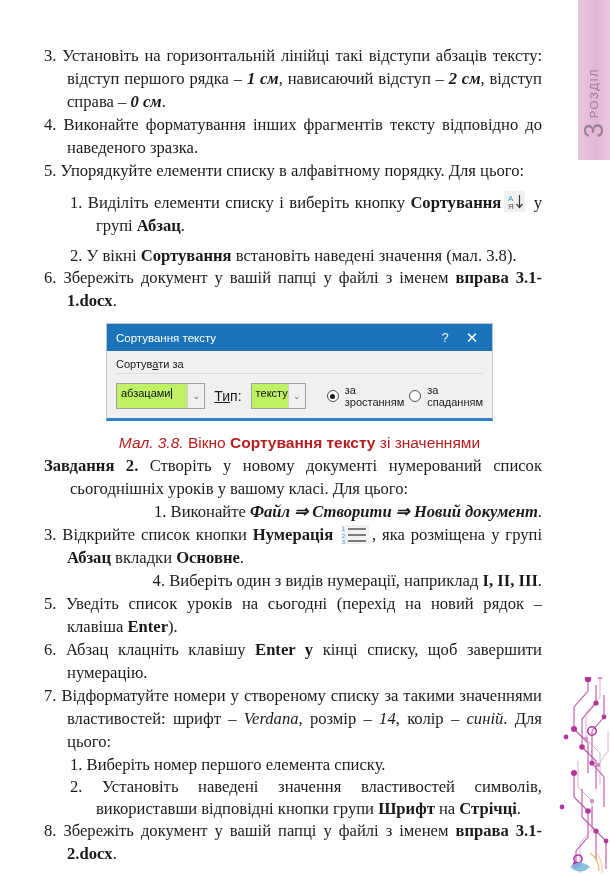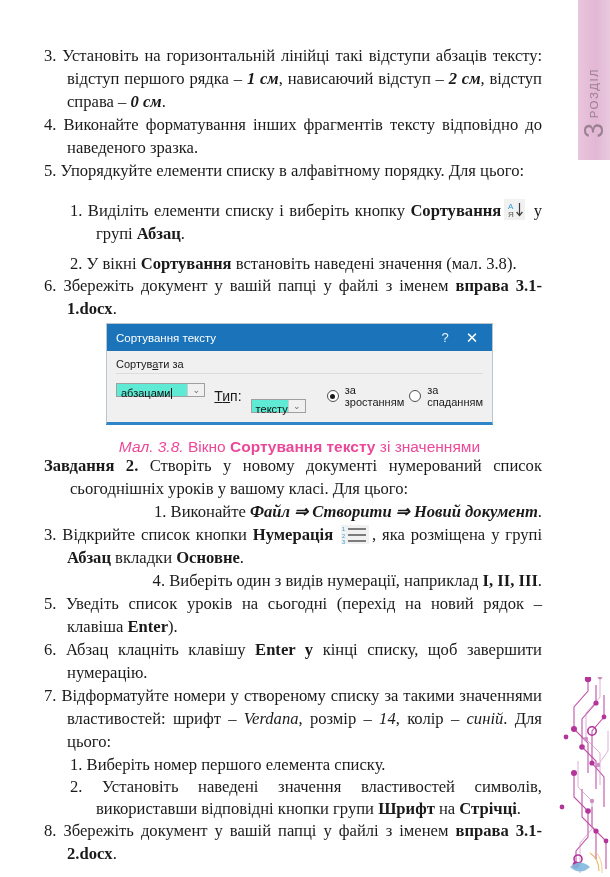--- a/index.html
+++ b/index.html
@@ -157,22 +157,22 @@
     margin: 3px 0 9px 0;
   }
   .row {
     display: flex;
     align-items: flex-start;
     gap: 9px;
   }
   .combo {
     display: flex;
     border: 1px solid #a0a0a0;
-    background: #5eead4;
-    height: 14px;
+    background: #bef264;
+    height: 26px;
     align-items: stretch;
   }
   .combo .val {
     flex: 1;
     font-family: "Liberation Sans", sans-serif;
     font-size: 11px;
     padding: 3px 0 0 4px;
     color: #111;
     position: relative;
     white-space: nowrap;
@@ -189,21 +189,21 @@
     background: #f0f0f0;
     border-left: 1px solid #cfcfcf;
     display: flex;
     align-items: center;
     justify-content: center;
     color: #6d6d6d;
     font-size: 9px;
     font-family: "Liberation Sans", sans-serif;
   }
   #combo-sortby { width: 162px; }
-  #combo-type   { width: 96px; margin-top: 16px; }
+  #combo-type   { width: 96px; }
   .type-label {
     font-family: "Liberation Sans", sans-serif;
     font-size: 14px;
     padding-top: 5px;
     white-space: nowrap;
   }
   .radios {
     margin-left: 12px;
     display: flex;
     gap: 5px;
@@ -230,21 +230,21 @@
     left: 2.5px; top: 2.5px;
     width: 5px; height: 5px;
     border-radius: 50%;
     background: #1a1a1a;
   }
   .fig-caption {
     margin-top: 13px;
     text-align: center;
     font-size: 15.5px;
     font-family: "Liberation Sans", sans-serif;
-    color: #ec4899;
+    color: #b91c1c;
     white-space: nowrap;
   }
   .fig-caption .cap-i { font-style: italic; }
   .fig-caption .cap-b { font-weight: bold; }
 
   
   #content-2 {
     position: absolute;
     left: 44px; top: 455px;
     width: 498px;
@@ -317,21 +317,21 @@
   <p class="para step">
     <span>4.</span>
     <span>Виконайте форматування інших фрагментів тексту відповідно до наведеного зразка.</span>
   </p>
 
   <p class="para step">
     <span>5.</span>
     <span>Упорядкуйте елементи списку в алфавітному порядку. Для цього:</span>
   </p>
 
-  <p class="substep" style="margin-top:16px;">
+  <p class="substep" style="margin-top:8px;">
     <span>1.</span>
     <span>Виділіть елементи списку і виберіть кнопку </span><span class="b">Сортування</span><span class="ico-sort"><svg width="21" height="21" viewBox="0 0 21 21">
       <text x="4" y="9.5" font-family="Liberation Sans, sans-serif" font-size="8" fill="#2e9bd6">А</text>
       <text x="4" y="18" font-family="Liberation Sans, sans-serif" font-size="8" fill="#555555">Я</text>
       <path d="M15.5 4 L15.5 16" stroke="#3a3a3a" stroke-width="1.2"></path>
       <path d="M12.6 13 L15.5 16.6 L18.4 13" stroke="#3a3a3a" stroke-width="1.2" fill="none"></path>
     </svg></span><span> у групі </span><span class="b">Абзац</span><span>.</span>
   </p>
 
   <div class="gap-sm"></div>

